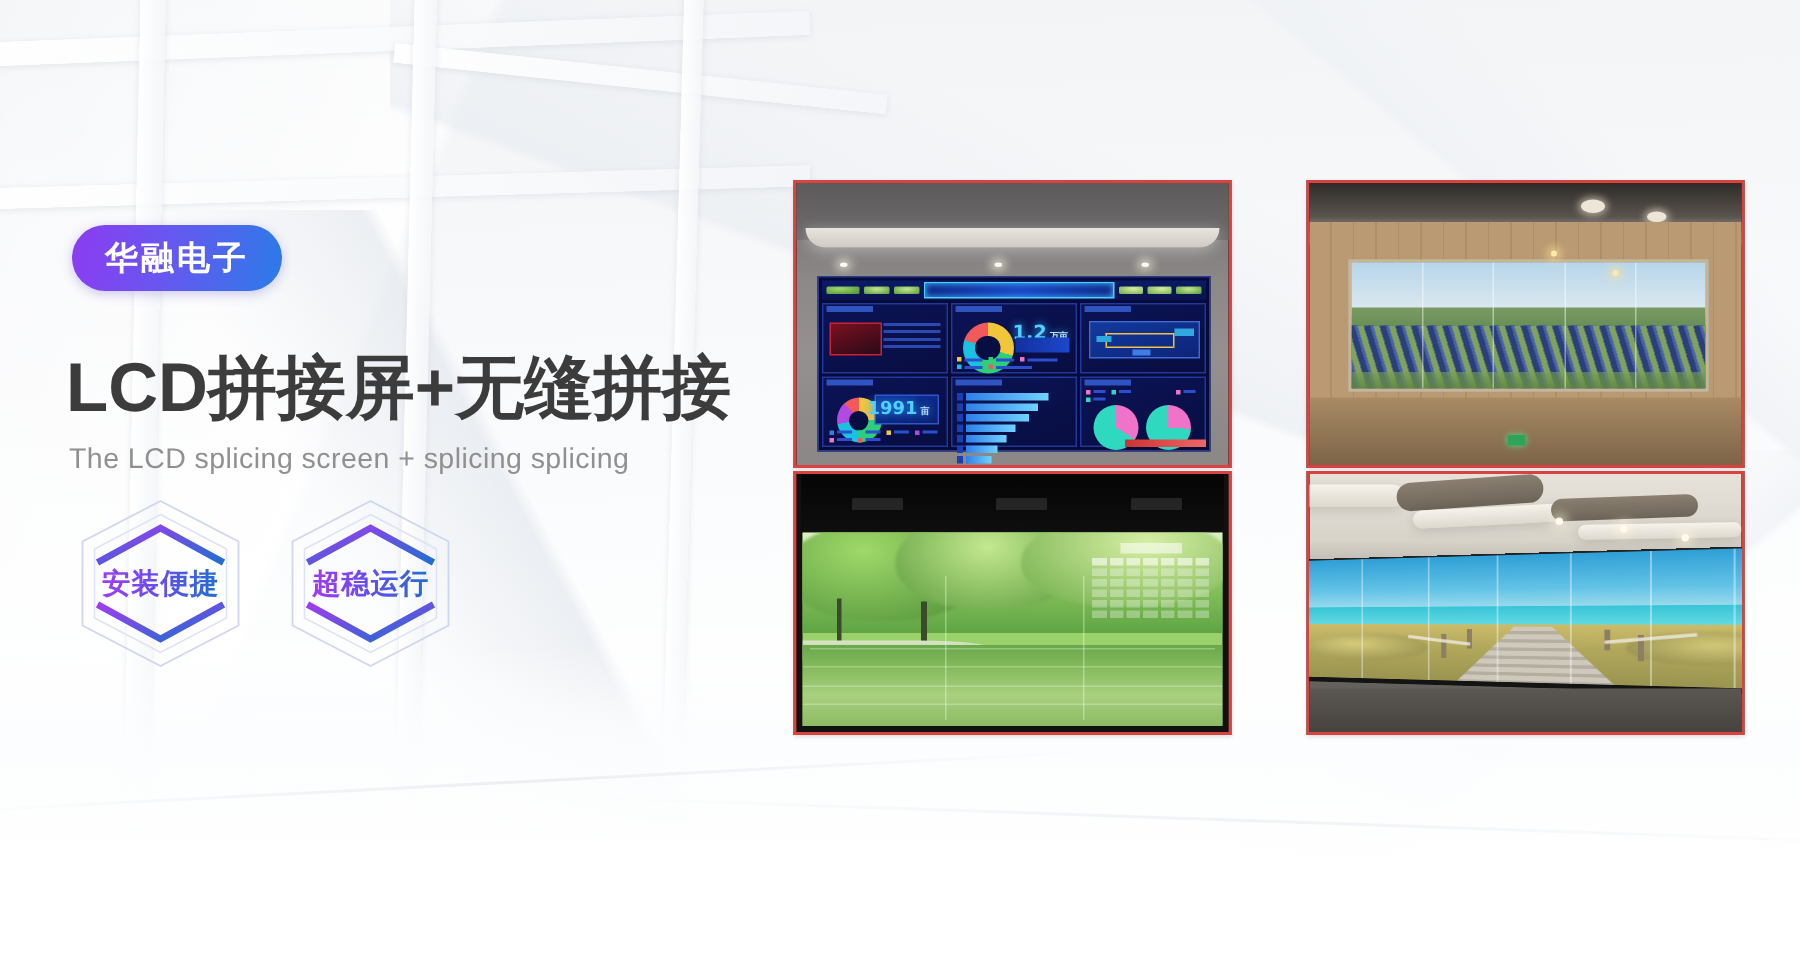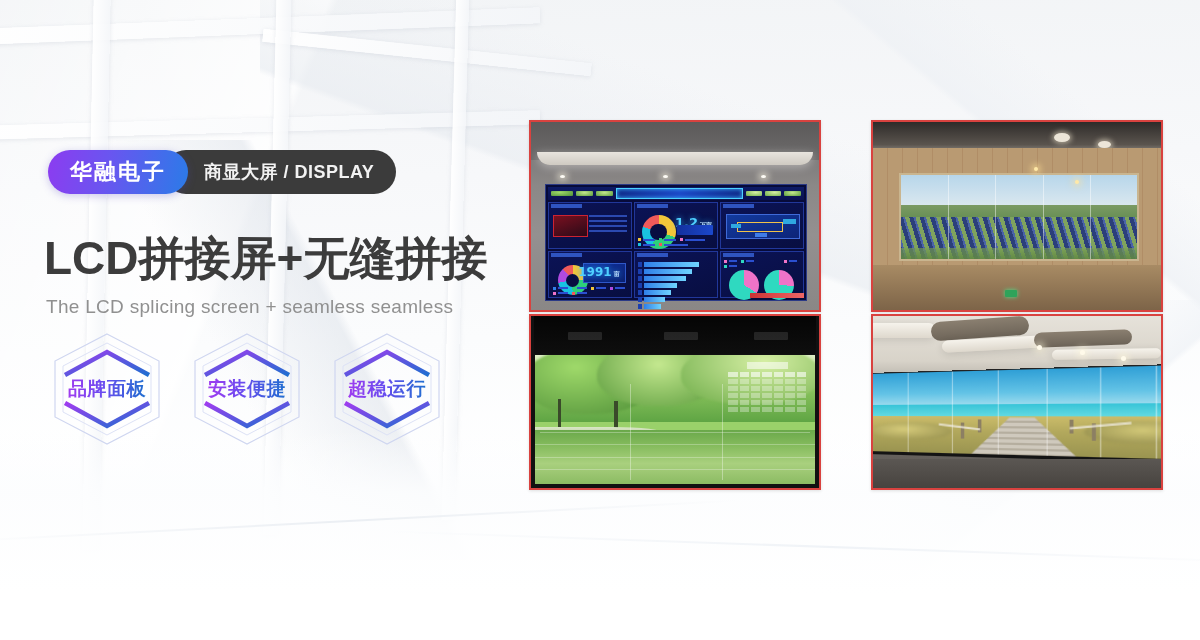--- a/index.html
+++ b/index.html
@@ -224,44 +224,28 @@
   <div class="mullion mull-h3"></div>
   <div class="mullion mull-v1"></div>
   <div class="mullion mull-v2"></div>
   <div class="mullion mull-v3"></div>
   <div class="floor"></div>
   <div class="floor-line"></div>
   <div class="floor-line2"></div>
 
   <div class="badge-row">
     <div class="brand-pill">华融电子</div>
-    <div class="cat-pill">商显大屏 / DISPLAY</div>
   </div>
 
   <div class="title">LCD拼接屏+无缝拼接</div>
-  <div class="subtitle">The LCD splicing screen + seamless seamless</div>
+  <div class="subtitle">The LCD splicing screen + splicing splicing</div>
 
   <div class="hexrow">
 
 
-    <div class="hexcell">
-      <svg width="118" height="118" viewBox="0 0 118 118">
-        <polygon points="59,4 111,31 111,87 59,114 7,87 7,31" fill="none" stroke="#cfd6f0" stroke-width="1.2"></polygon>
-        <polygon points="59,13 103,36 103,82 59,105 15,82 15,36" fill="none" stroke="#dde2f6" stroke-width="1"></polygon>
-        <defs>
-            <linearGradient id="g2" x1="0" y1="0" x2="1" y2="1">
-          <stop offset="0%" stop-color="#a03cf0"></stop>
-              <stop offset="100%" stop-color="#1f6fd0"></stop>
-            </linearGradient>
-          </defs>
-        <polyline points="17,45 59,22 101,45" fill="none" stroke="url(#g2)" stroke-width="4.5"></polyline>
-        <polyline points="17,73 59,96 101,73" fill="none" stroke="url(#g2)" stroke-width="4.5"></polyline>
-      </svg>
-      <span class="hexlabel">品牌面板</span>
-    </div>
 
     <div class="hexcell">
       <svg width="118" height="118" viewBox="0 0 118 118">
         <polygon points="59,4 111,31 111,87 59,114 7,87 7,31" fill="none" stroke="#cfd6f0" stroke-width="1.2"></polygon>
         <polygon points="59,13 103,36 103,82 59,105 15,82 15,36" fill="none" stroke="#dde2f6" stroke-width="1"></polygon>
         <defs>
             <linearGradient id="g4" x1="0" y1="0" x2="1" y2="1">
           <stop offset="0%" stop-color="#a03cf0"></stop>
               <stop offset="100%" stop-color="#1f6fd0"></stop>
             </linearGradient>

